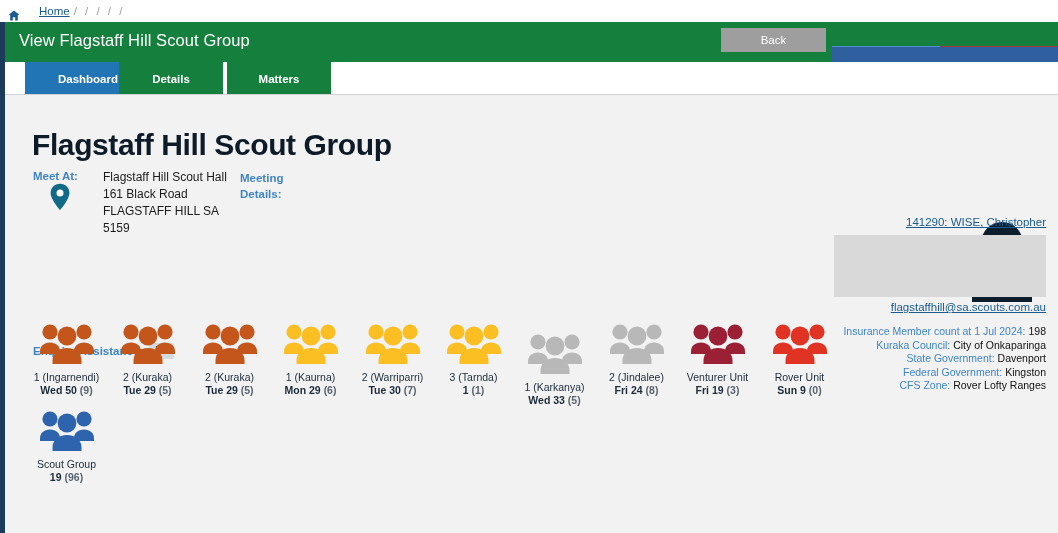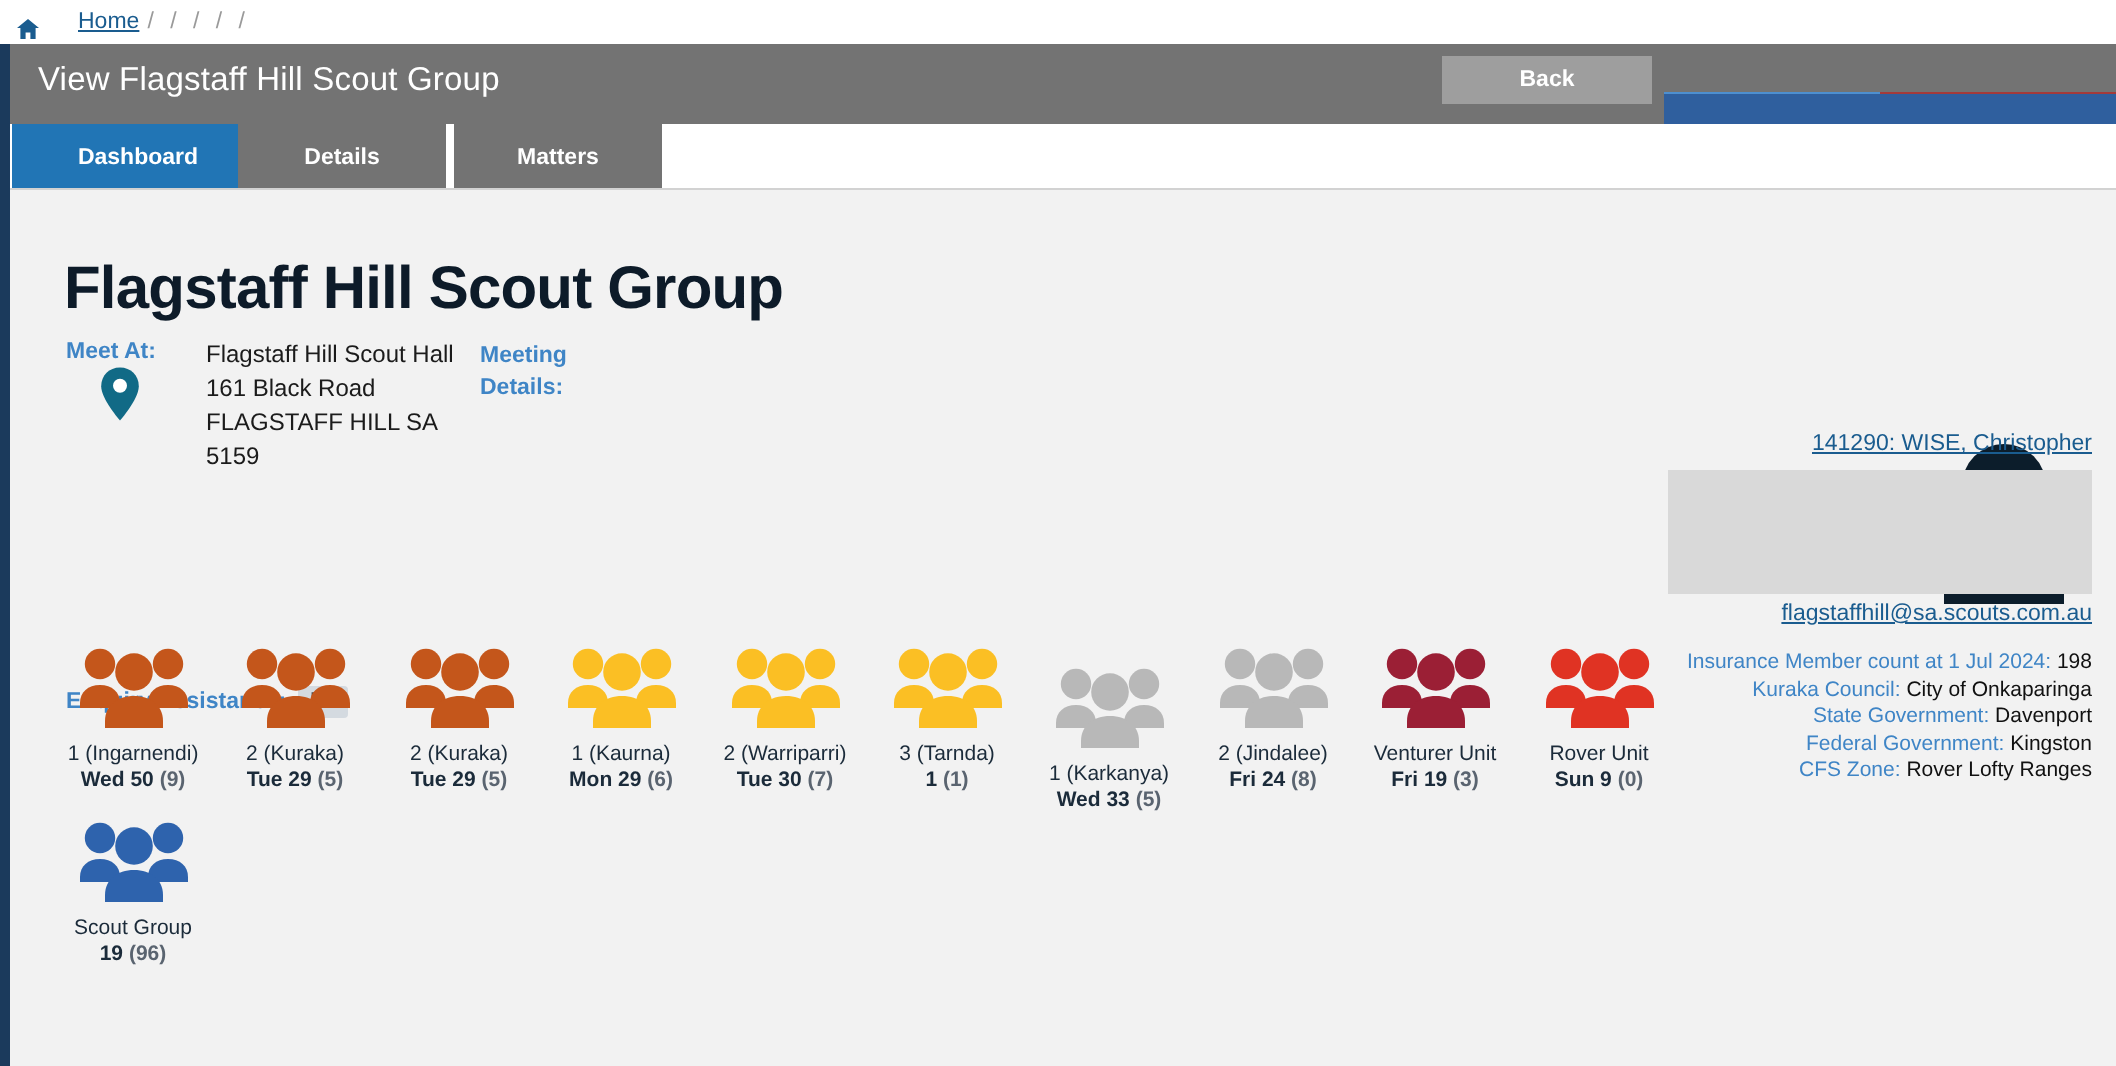--- a/index.html
+++ b/index.html
@@ -57,37 +57,37 @@
     left: 0; top: 22px;
     width: 5px; height: 511px;
     background: #1b3a5c;
   }
 
   
   .title-header {
     position: absolute;
     left: 5px; top: 22px;
     width: 1053px; height: 40px;
-    background: #737373;
+    background: #15803d;
   }
   .title-text {
     position: absolute;
     left: 14px; top: 9px;
     font-size: 16.5px;
     color: #ffffff;
     letter-spacing: 0.1px;
   }
   .back-button {
     position: absolute;
     left: 716px; top: 6px;
     width: 105px; height: 24px;
     background: #9e9e9e;
     color: #ffffff;
     font-size: 11.5px;
-    font-weight: bold;
+    font-weight: normal;
     display: flex;
     align-items: center;
     justify-content: center;
     cursor: pointer;
     border: none;
     font-family: "Liberation Sans", sans-serif;
   }
   .header-panel-a {
     position: absolute;
     left: 827px; top: 24px;
@@ -107,21 +107,21 @@
   .tabstrip {
     position: absolute;
     left: 5px; top: 62px;
     width: 1053px; height: 33px;
     background: #ffffff;
   }
   .tab {
     position: absolute;
     top: 0;
     height: 33px;
-    background: #737373;
+    background: #15803d;
     color: #ffffff;
     font-size: 11.5px;
     font-weight: bold;
     display: flex;
     align-items: center;
     justify-content: center;
     cursor: pointer;
     box-sizing: border-box;
   }
   .tab.active {
@@ -288,21 +288,21 @@
   <div class="left-rail"></div>
 
   <div class="title-header">
     <span class="title-text">View Flagstaff Hill Scout Group</span>
     <div class="back-button">Back</div>
     <div class="header-panel-a"></div>
     <div class="header-panel-b"></div>
   </div>
 
   <div class="tabstrip">
-    <div class="tab active" style="left:1px;width:126px;">Dashboard</div>
+    <div class="tab active" style="left:20px;width:126px;">Dashboard</div>
     <div class="tab" style="left:114px;width:104px;">Details</div>
     <div class="tab" style="left:222px;width:104px;">Matters</div>
   </div>
   <div class="tab-underline"></div>
 
   <div class="body-area">
 
     <div class="page-title">Flagstaff Hill Scout Group</div>
 
     <div class="label-blue meet-at-label">Meet At:</div>

